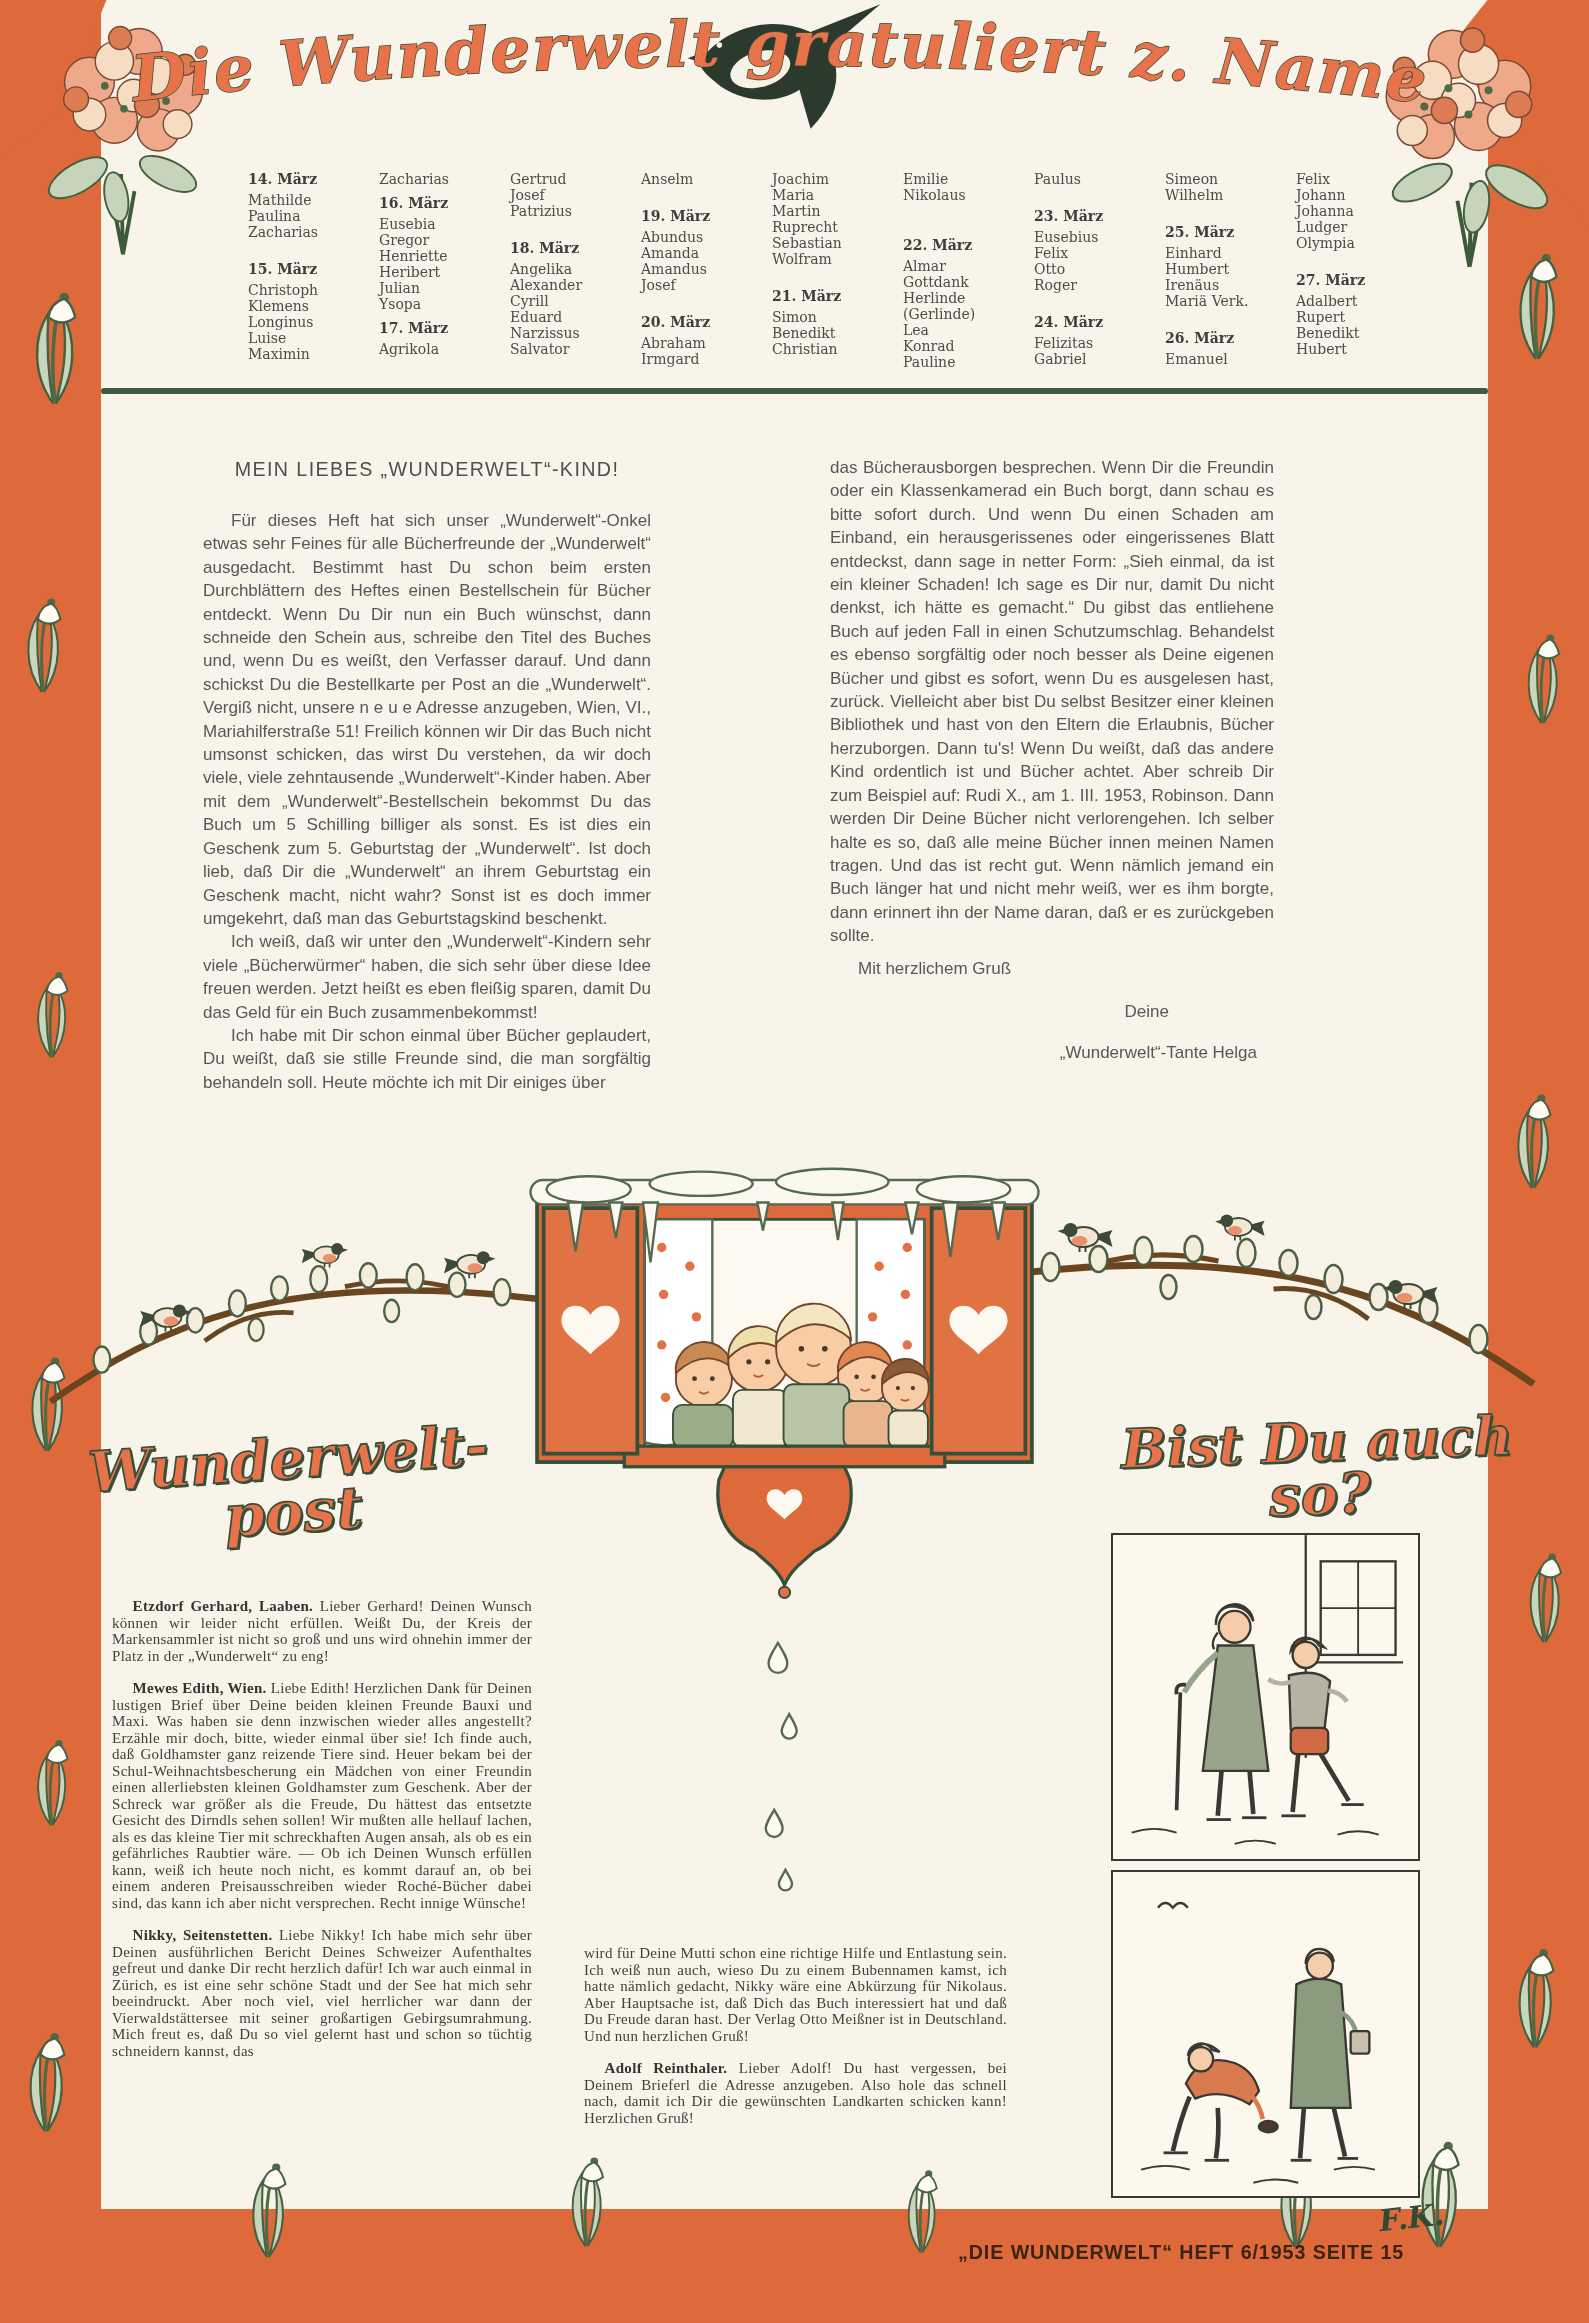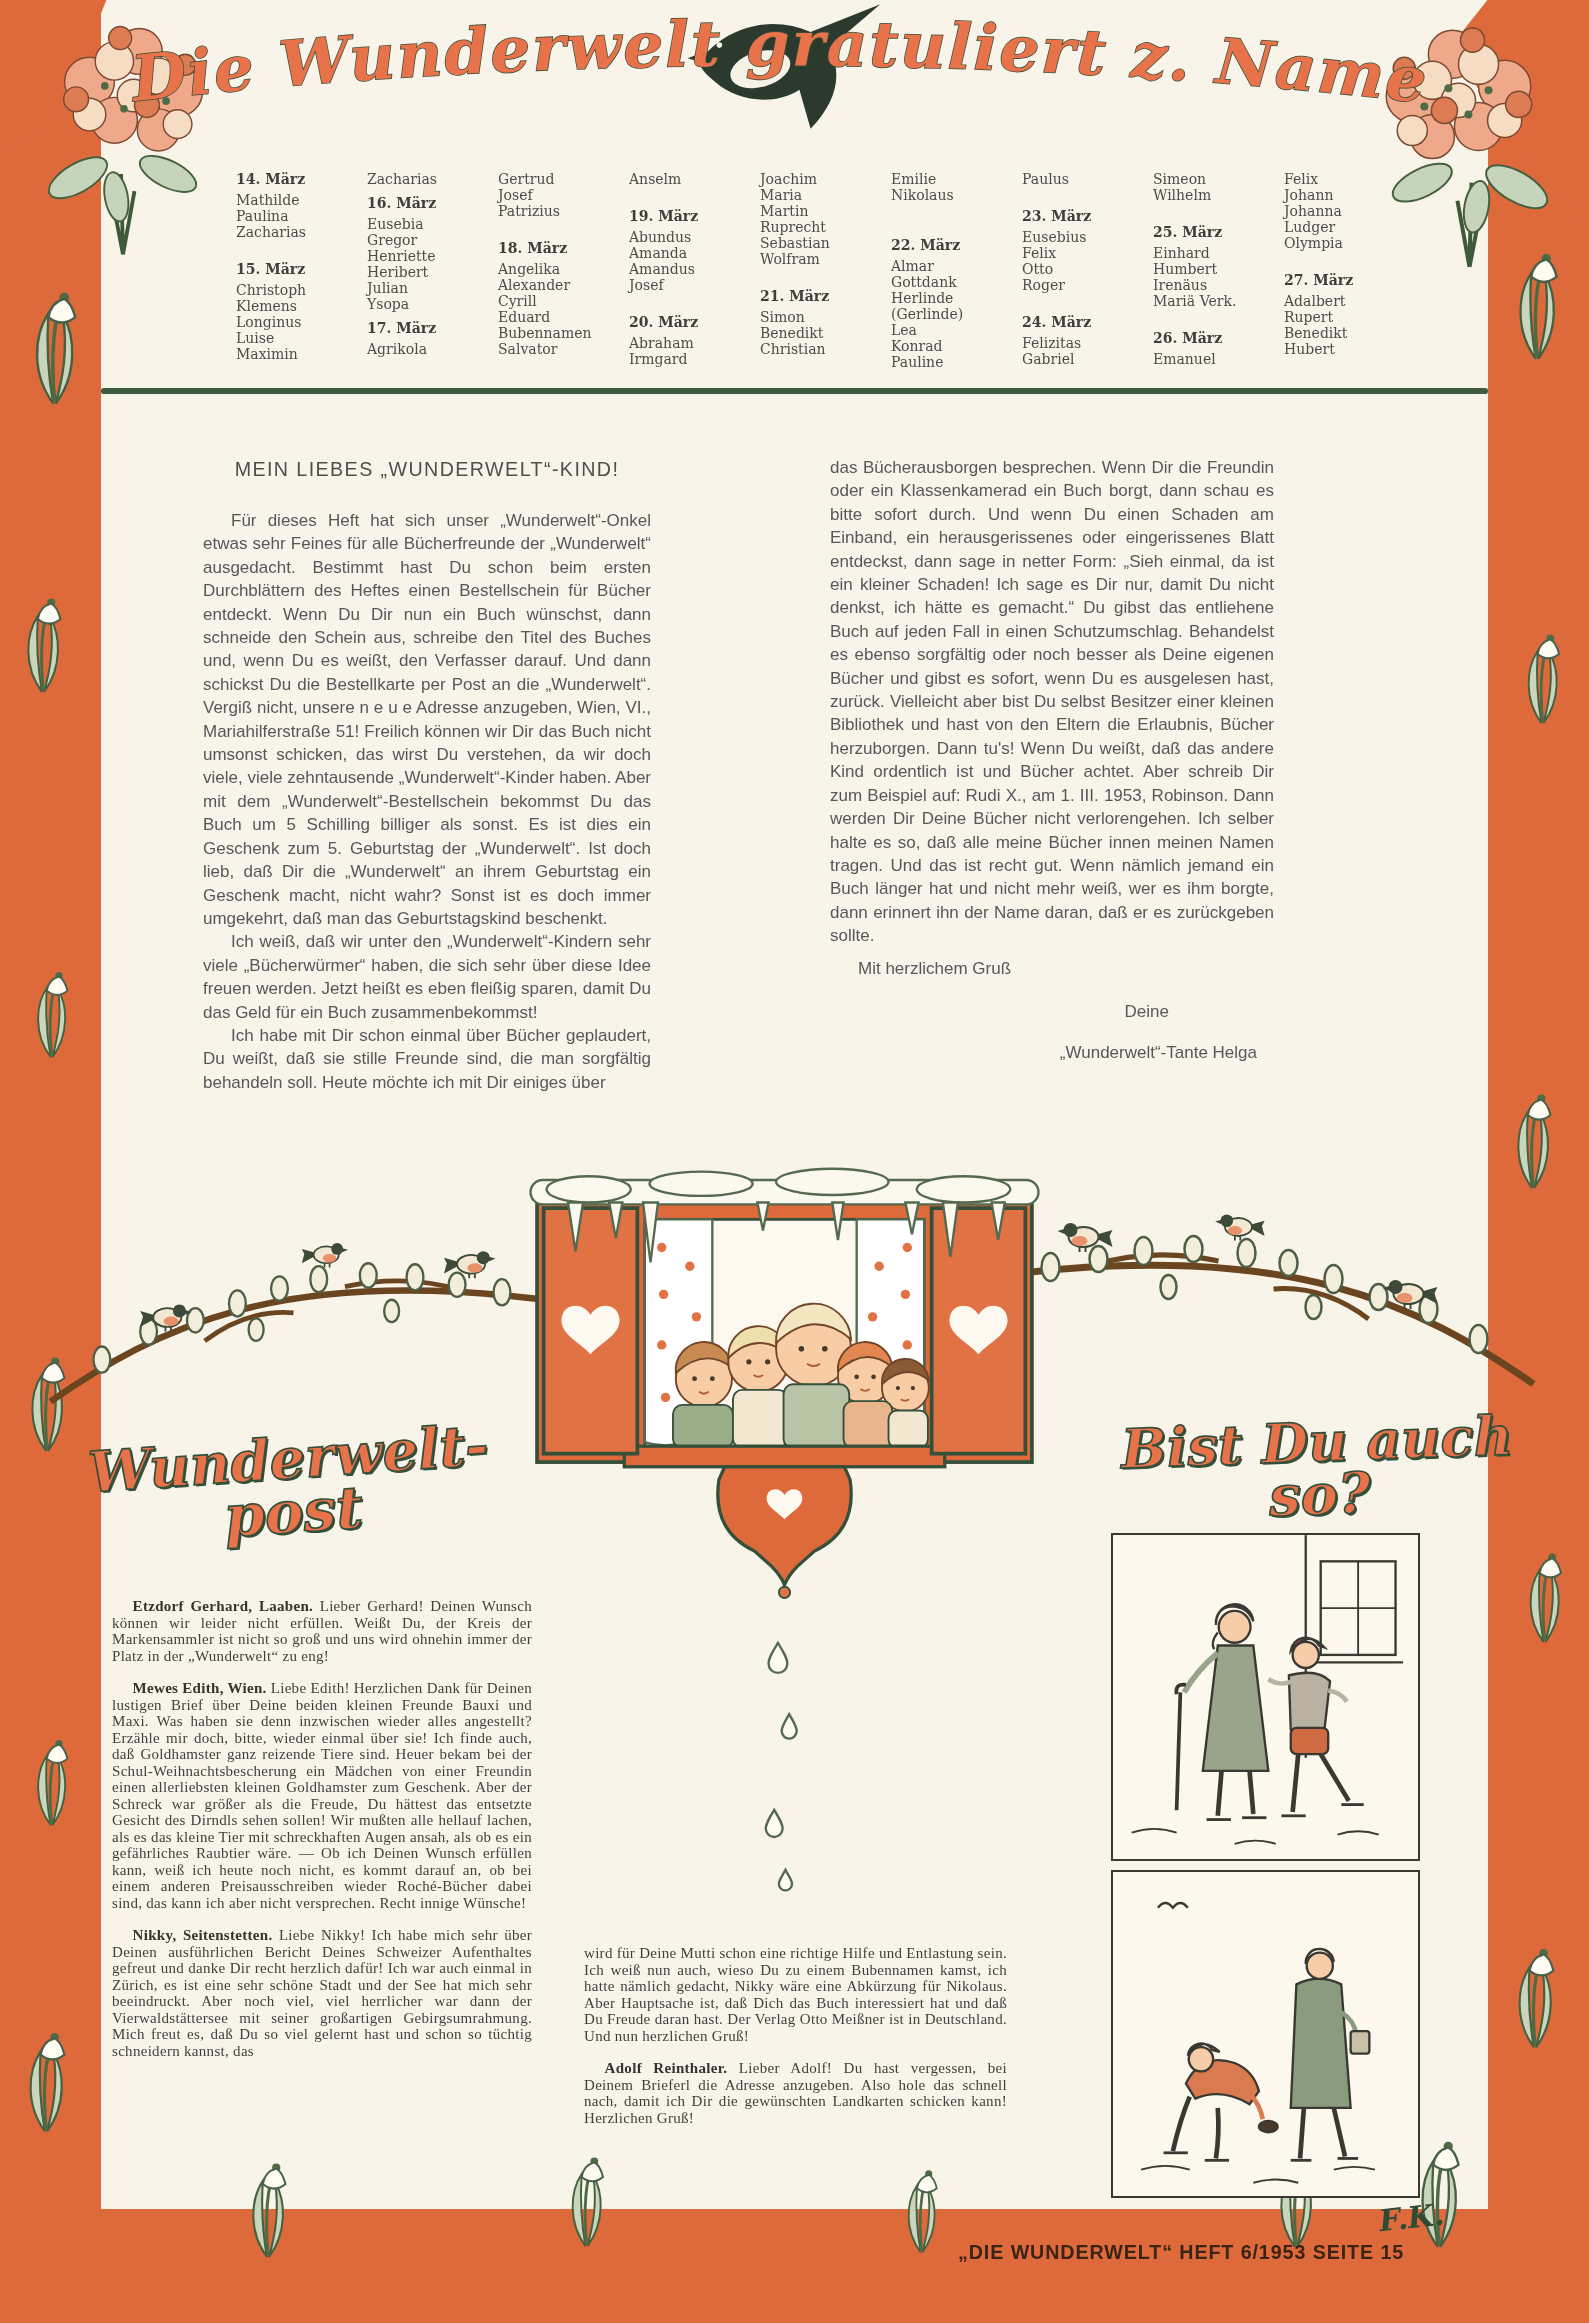--- a/index.html
+++ b/index.html
@@ -12,21 +12,21 @@
   .band-bottom{left:0;top:2209px;width:1589px;height:114px;background:#DE6A3C;}
   .corner-tl{left:0;top:0;width:112px;height:159px;background:#DE6A3C;
              clip-path:polygon(0 0,95% 0,55% 70%,0 100%);}
   .corner-tr{left:1448px;top:0;width:141px;height:225px;background:#DE6A3C;
              clip-path:polygon(28% 0,100% 0,100% 100%,62% 72%,0 22%);}
   
   .title-svg{left:120px;top:0;width:1338px;height:148px;}
   .title-svg text{font-family:"DejaVu Serif",serif;font-style:italic;font-weight:bold;
                   font-size:67px;fill:#E8724A;stroke:#35503A;stroke-width:1.6px;letter-spacing:2px;}
   
-  .calendar{left:236px;top:171px;width:1218px;display:flex;
+  .calendar{left:248px;top:171px;width:1218px;display:flex;
             font-family:"DejaVu Serif",serif;font-size:14px;line-height:16px;color:#4C4C48;}
   .cal-col{width:131px;flex:0 0 131px;}
   .cal-date{font-weight:bold;margin:8.4px 0 4.7px;color:#3E3E3A;}
   .cal-col > :first-child{margin-top:0;}
   .cal-name{white-space:nowrap;}
   .cal-gap{height:13px;}
   .green-rule{left:101px;top:388px;width:1387px;height:5.6px;background:#3E5C40;border-radius:2.8px;}
   
   .letter-heading{left:203px;top:458px;width:448px;text-align:center;font-size:19.7px;
                   letter-spacing:1.4px;color:#4F4F4B;white-space:nowrap;}
@@ -242,21 +242,21 @@
       <div class="cal-col">
         <div class="cal-name">Gertrud</div>
         <div class="cal-name">Josef</div>
         <div class="cal-name">Patrizius</div>
         <div class="cal-gap"></div>
         <div class="cal-date">18. März</div>
         <div class="cal-name">Angelika</div>
         <div class="cal-name">Alexander</div>
         <div class="cal-name">Cyrill</div>
         <div class="cal-name">Eduard</div>
-        <div class="cal-name">Bubennamen</div>
+        <div class="cal-name">Narzissus</div>
         <div class="cal-name">Salvator</div>
       </div>
       <div class="cal-col">
         <div class="cal-name">Anselm</div>
         <div class="cal-gap"></div>
         <div class="cal-date">19. März</div>
         <div class="cal-name">Abundus</div>
         <div class="cal-name">Amanda</div>
         <div class="cal-name">Amandus</div>
         <div class="cal-name">Josef</div>

